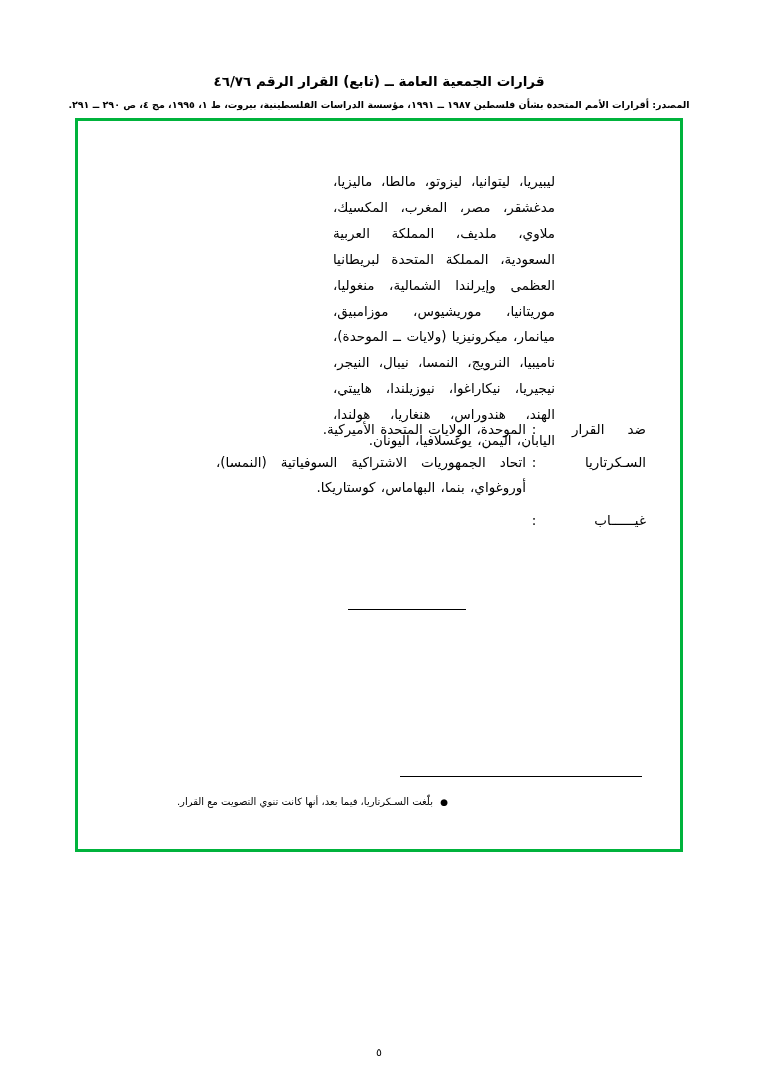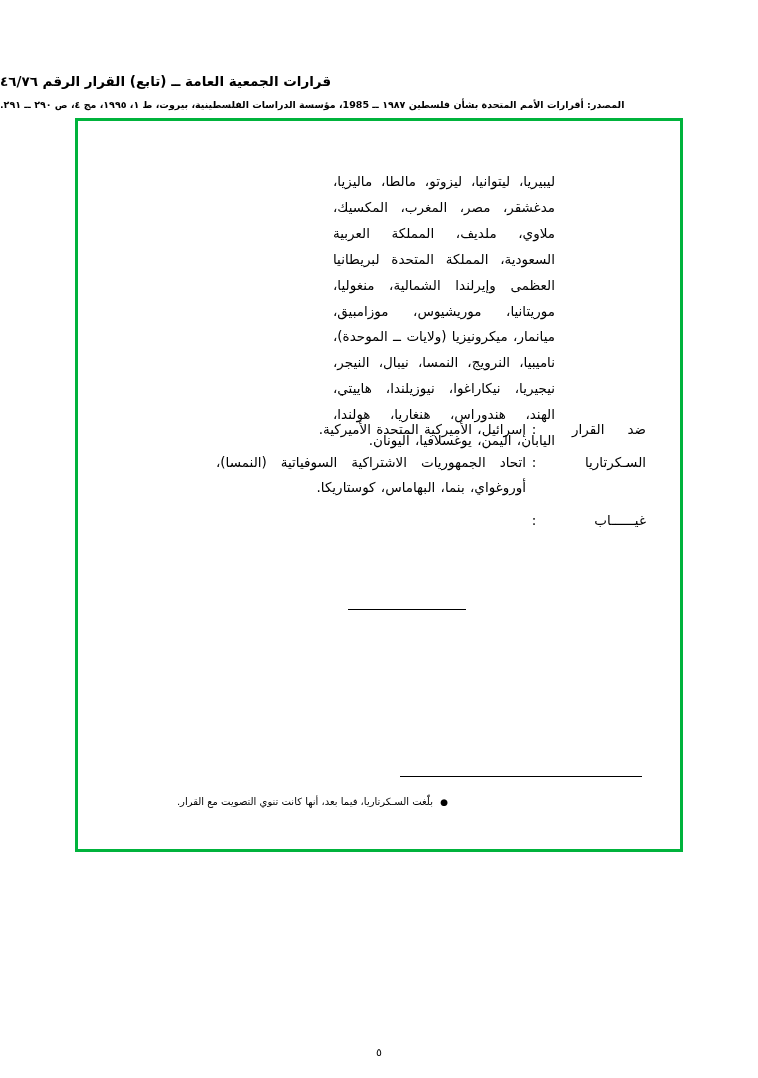--- a/index.html
+++ b/index.html
@@ -21,21 +21,21 @@
     height: 1078px;
     box-sizing: border-box;
   }
 
   
   .doc-header {
     position: absolute;
     top: 72px;
     left: 0;
     right: 0;
-    text-align: left;
+    text-align: center;
   }
   .doc-title {
     font-size: 13.5px;
     font-weight: bold;
     letter-spacing: 0px;
     line-height: 1.4;
     direction: rtl;
   }
   .doc-source {
     margin-top: 7px;
@@ -158,34 +158,34 @@
     font-size: 11px;
   }
 </style>
 </head>
 <body>
 
 <div class="page">
 
   <div class="doc-header">
     <div class="doc-title">قرارات الجمعية العامة ــ (تابع) القرار الرقم ٤٦/٧٦</div>
-    <div class="doc-source">المصدر: أقرارات الأمم المتحدة بشأن فلسطين ١٩٨٧ ــ 1985، مؤسسة الدراسات الفلسطينية، بيروت، ط ١، ١٩٩٥، مج ٤، ص ٢٩٠ ــ ٢٩١.</div>
+    <div class="doc-source">المصدر: أقرارات الأمم المتحدة بشأن فلسطين ١٩٨٧ ــ ١٩٩١، مؤسسة الدراسات الفلسطينية، بيروت، ط ١، ١٩٩٥، مج ٤، ص ٢٩٠ ــ ٢٩١.</div>
   </div>
 
   <div class="frame">
     <div class="frame-inner">
 
       <div class="country-block">ليبيريا، ليتوانيا، ليزوتو، مالطا، ماليزيا، مدغشقر، مصر، المغرب، المكسيك، ملاوي، ملديف، المملكة العربية السعودية، المملكة المتحدة لبريطانيا العظمى وإيرلندا الشمالية، منغوليا، موريتانيا، موريشيوس، موزامبيق، ميانمار، ميكرونيزيا (ولايات ــ الموحدة)، ناميبيا، النرويج، النمسا، نيبال، النيجر، نيجيريا، نيكاراغوا، نيوزيلندا، هاييتي، الهند، هندوراس، هنغاريا، هولندا، اليابان، اليمن، يوغسلافيا، اليونان.</div>
 
       <div class="votes">
 
         <div class="vote-row">
           <div class="vote-label">ضد القرار</div>
           <div class="vote-colon">:</div>
-          <div class="vote-body">إسرائيل، الأميركية المتحدة الأميركية.</div>
+          <div class="vote-body">الموحدة، الولايات المتحدة الأميركية.</div>
         </div>
 
         <div class="vote-row">
           <div class="vote-label">السـكرتاريا</div>
           <div class="vote-colon">:</div>
           <div class="vote-body">اتحاد الجمهوريات الاشتراكية السوفياتية (النمسا)، أوروغواي، بنما، البهاماس، كوستاريكا.</div>
         </div>
 
         <div class="vote-row">
           <div class="vote-label">غيــــــاب</div>

